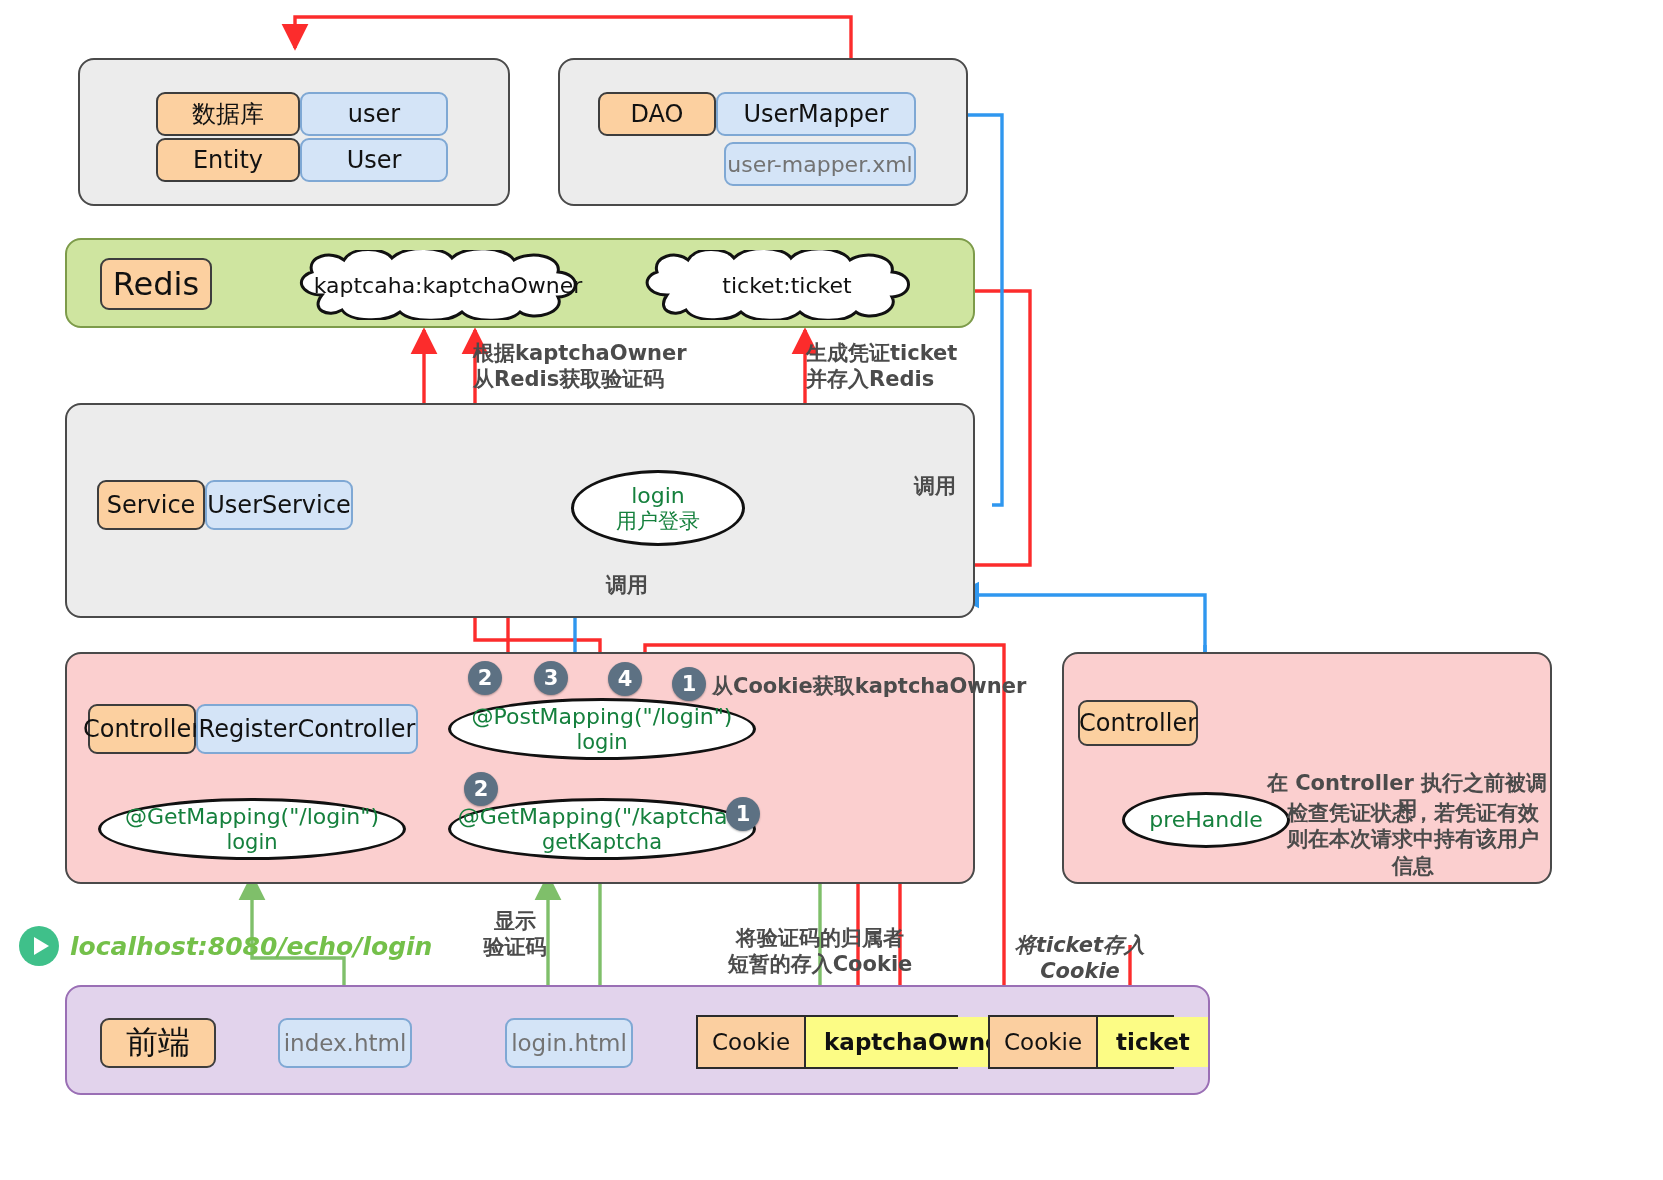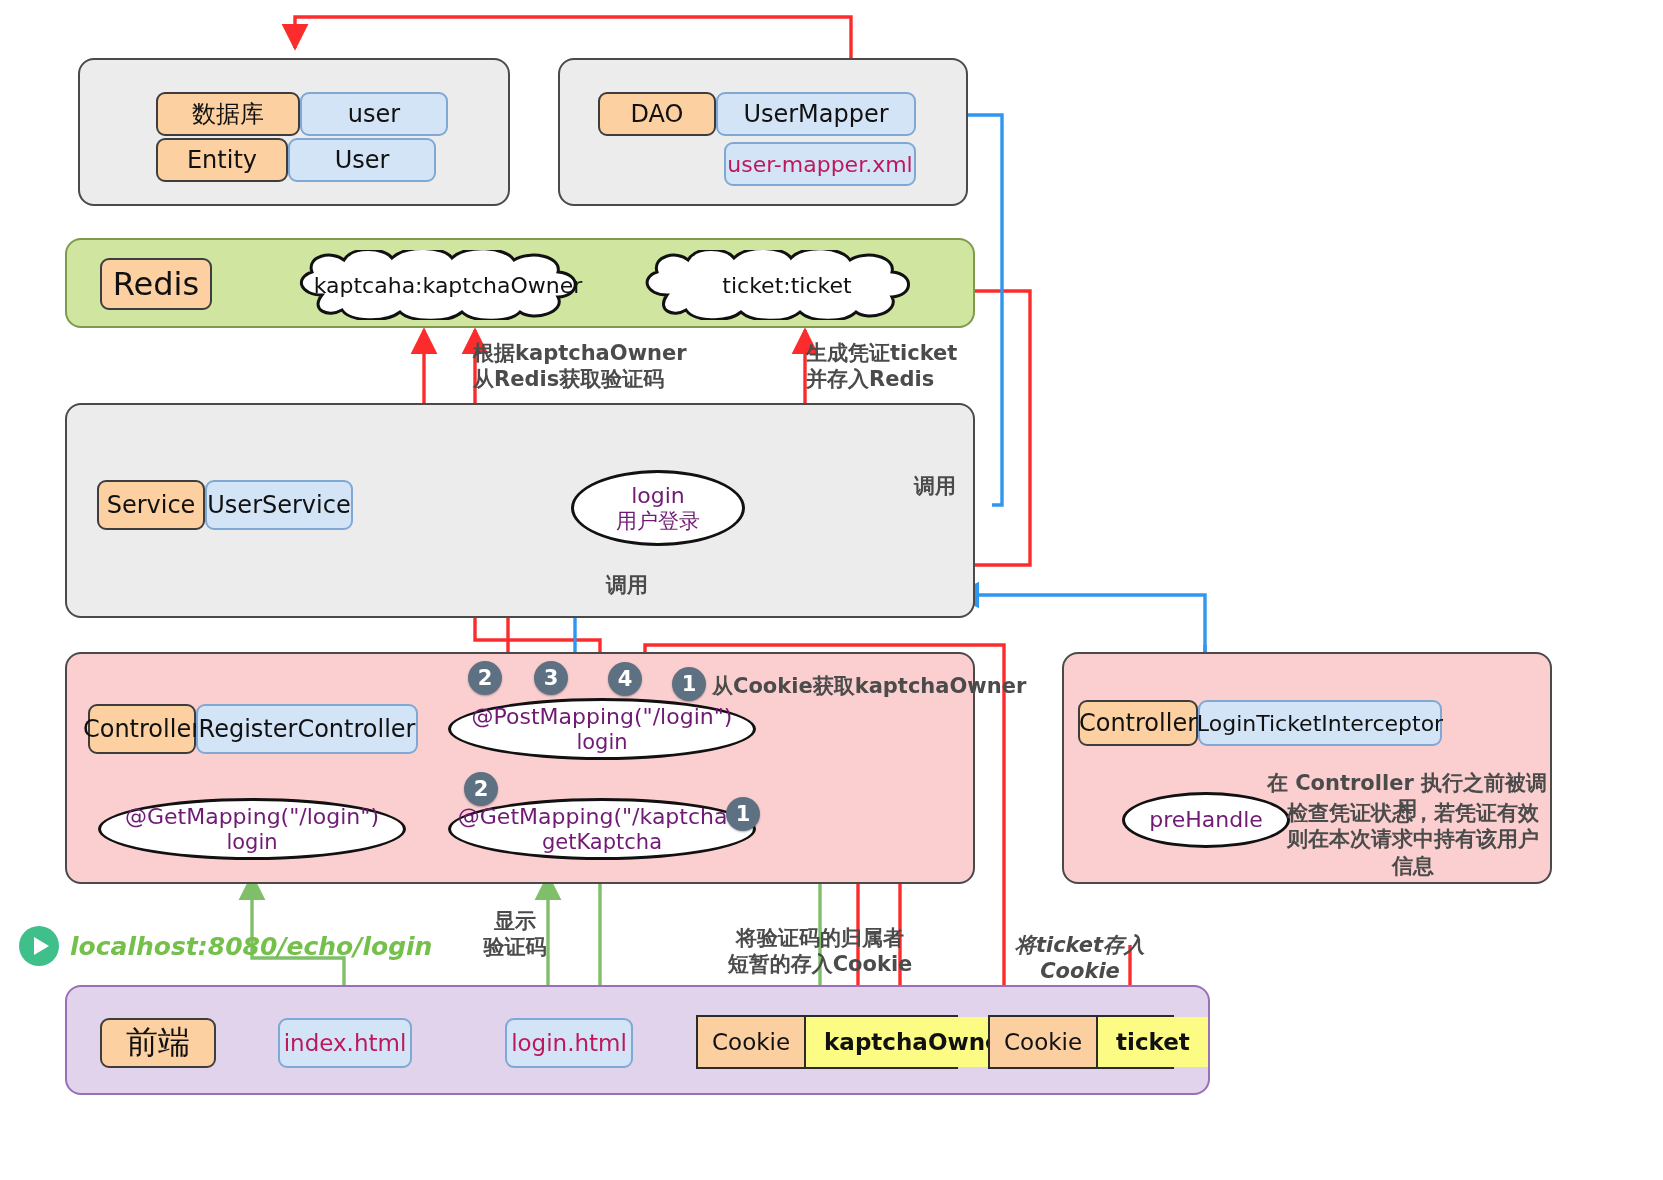--- a/index.html
+++ b/index.html
@@ -18,29 +18,29 @@
   
   .tagpair{position:absolute;display:flex;align-items:stretch;}
   .tag-orange{background:#fcd0a0;border:2.5px solid #3d3d3d;border-radius:9px;
       display:flex;align-items:center;justify-content:center;
       font-size:24px;color:#111;padding:0 14px;box-sizing:border-box;white-space:nowrap;}
   .tag-blue{background:#d4e4f7;border:2px solid #7fa8d4;border-radius:9px;
       display:flex;align-items:center;justify-content:center;
       font-size:24px;color:#111;padding:0 16px;box-sizing:border-box;white-space:nowrap;}
   .tag-blue-solo{position:absolute;background:#d4e4f7;border:2px solid #7fa8d4;border-radius:9px;
       display:flex;align-items:center;justify-content:center;
-      font-size:24px;color:#be185d;box-sizing:border-box;white-space:nowrap;}
+      font-size:24px;color:#737373;box-sizing:border-box;white-space:nowrap;}
   .tag-orange-solo{position:absolute;background:#fcd0a0;border:2.5px solid #3d3d3d;border-radius:9px;
       display:flex;align-items:center;justify-content:center;
       font-size:32px;color:#111;box-sizing:border-box;white-space:nowrap;}
 
   
   .ellipse{position:absolute;background:#fff;border:3px solid #111;border-radius:50%;
       display:flex;flex-direction:column;align-items:center;justify-content:center;
-      text-align:center;font-size:22px;color:#701a75;line-height:1.15;box-sizing:border-box;z-index:6;}
+      text-align:center;font-size:22px;color:#15803d;line-height:1.15;box-sizing:border-box;z-index:6;}
   .ellipse .l2{font-size:21px;}
 
   
   .cloud{position:absolute;z-index:6;}
   .cloud .lbl{position:absolute;left:0;top:0;width:100%;height:100%;
       display:flex;align-items:center;justify-content:center;font-size:22px;color:#111;}
 
   
   .badge{position:absolute;width:34px;height:34px;border-radius:50%;background:#5d7183;
       color:#fff;font-size:21px;font-weight:bold;display:flex;align-items:center;
@@ -121,21 +121,21 @@
     </g>
   </svg>
 
   <div class="panel panel-gray" style="left:78px;top:58px;width:432px;height:148px;"></div>
 
   <div class="tagpair" style="left:156px;top:92px;width:292px;height:44px;">
     <div class="tag-orange" style="width:144px;">数据库</div>
     <div class="tag-blue" style="width:148px;">user</div>
   </div>
   <div class="tagpair" style="left:156px;top:138px;width:292px;height:44px;">
-    <div class="tag-orange" style="width:132px;">Entity</div>
+    <div class="tag-orange" style="width:144px;">Entity</div>
     <div class="tag-blue" style="width:148px;">User</div>
   </div>
 
   <div class="panel panel-gray" style="left:558px;top:58px;width:410px;height:148px;"></div>
 
   <div class="tagpair" style="left:598px;top:92px;width:318px;height:44px;">
     <div class="tag-orange" style="width:118px;">DAO</div>
     <div class="tag-blue" style="width:200px;">UserMapper</div>
   </div>
   <div class="tag-blue-solo" style="left:724px;top:142px;width:192px;height:44px;font-size:22px;">user-mapper.xml</div>
@@ -213,21 +213,20 @@
   <div class="badge" style="left:672px;top:667px;">1</div>
   <div class="badge" style="left:464px;top:772px;">2</div>
   <div class="badge" style="left:726px;top:797px;">1</div>
 
   <div class="note" style="left:712px;top:673px;">从Cookie获取kaptchaOwner</div>
 
   <div class="panel panel-pink" style="left:1062px;top:652px;width:490px;height:232px;"></div>
 
   <div class="tagpair" style="left:1078px;top:700px;width:364px;height:46px;">
     <div class="tag-orange" style="width:120px;">Controller</div>
-    <div class="tag-blue" style="width:244px;font-size:22px;">LoginTicketInterceptor</div>
   </div>
 
   <div class="ellipse" style="left:1122px;top:792px;width:168px;height:56px;">
     <div>preHandle</div>
   </div>
 
   <div class="note note-c" style="left:1262px;top:770px;width:290px;">在 Controller 执行之前被调用</div>
   <div class="note note-c" style="left:1282px;top:800px;width:262px;white-space:pre-line;">检查凭证状态，若凭证有效
 则在本次请求中持有该用户
 信息</div>

